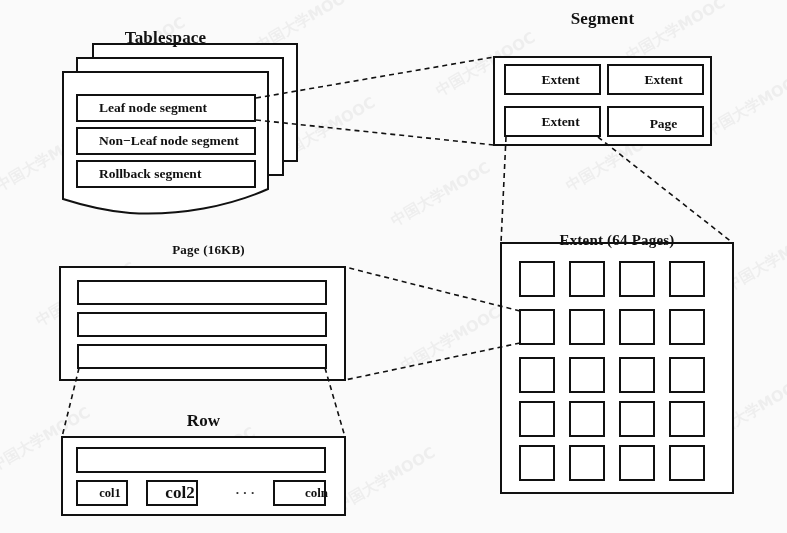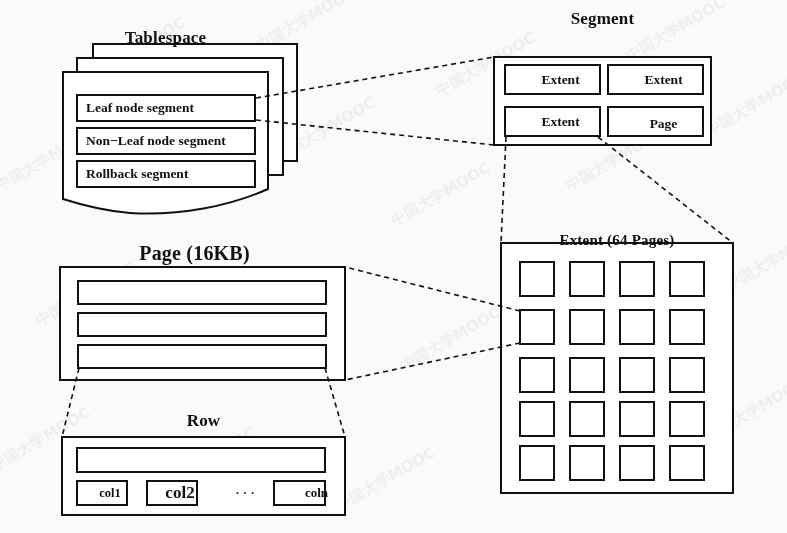--- a/index.html
+++ b/index.html
@@ -49,21 +49,21 @@
     display: flex;
     align-items: center;
     justify-content: center;
     font-weight: bold;
     color: #111111;
     white-space: nowrap;
     padding-left: 8px;
   }
   .boxlabel.left {
     justify-content: flex-start;
-    padding-left: 9px;
+    padding-left: 22px;
     box-sizing: border-box;
   }
   .credit {
     position: absolute;
     color: #c9c9c9;
     font-family: "DejaVu Sans", sans-serif;
     font-size: 14px;
     white-space: nowrap;
     user-select: none;
   }
@@ -178,21 +178,21 @@
       <line x1="520" y1="343" x2="345" y2="380"></line>
 
       <line x1="79" y1="368" x2="62" y2="437"></line>
       <line x1="325" y1="368" x2="345" y2="437"></line>
     </g>
   </svg>
 
   <div class="title" style="left:63px; top:28px; width:205px; font-size:17px;">Tablespace</div>
   <div class="title" style="left:494px; top:9px; width:217px; font-size:17px;">Segment</div>
   <div class="title" style="left:501px; top:232px; width:232px; font-size:15px;">Extent (64 Pages)</div>
-  <div class="title" style="left:52px; top:242px; width:285px; font-size:20px;">Page (16KB)</div>
+  <div class="title" style="left:66px; top:242px; width:285px; font-size:13px;">Page (16KB)</div>
   <div class="title" style="left:62px; top:411px; width:283px; font-size:17px;">Row</div>
 
   <div class="boxlabel left" style="left:77px; top:95px; width:178px; height:26px; font-size:13.5px;">Leaf node segment</div>
   <div class="boxlabel left" style="left:77px; top:128px; width:178px; height:26px; font-size:13.5px;">Non−Leaf node segment</div>
   <div class="boxlabel left" style="left:77px; top:161px; width:142px; height:26px; font-size:13.5px;">Rollback segment</div>
 
   <div class="boxlabel" style="left:505px; top:65px; width:95px; height:29px; font-size:13.5px;">Extent</div>
   <div class="boxlabel" style="left:608px; top:65px; width:95px; height:29px; font-size:13.5px;">Extent</div>
   <div class="boxlabel" style="left:505px; top:107px; width:95px; height:29px; font-size:13.5px;">Extent</div>
   <div class="boxlabel" style="left:608px; top:107px; width:95px; height:34px; font-size:13.5px;">Page</div>

